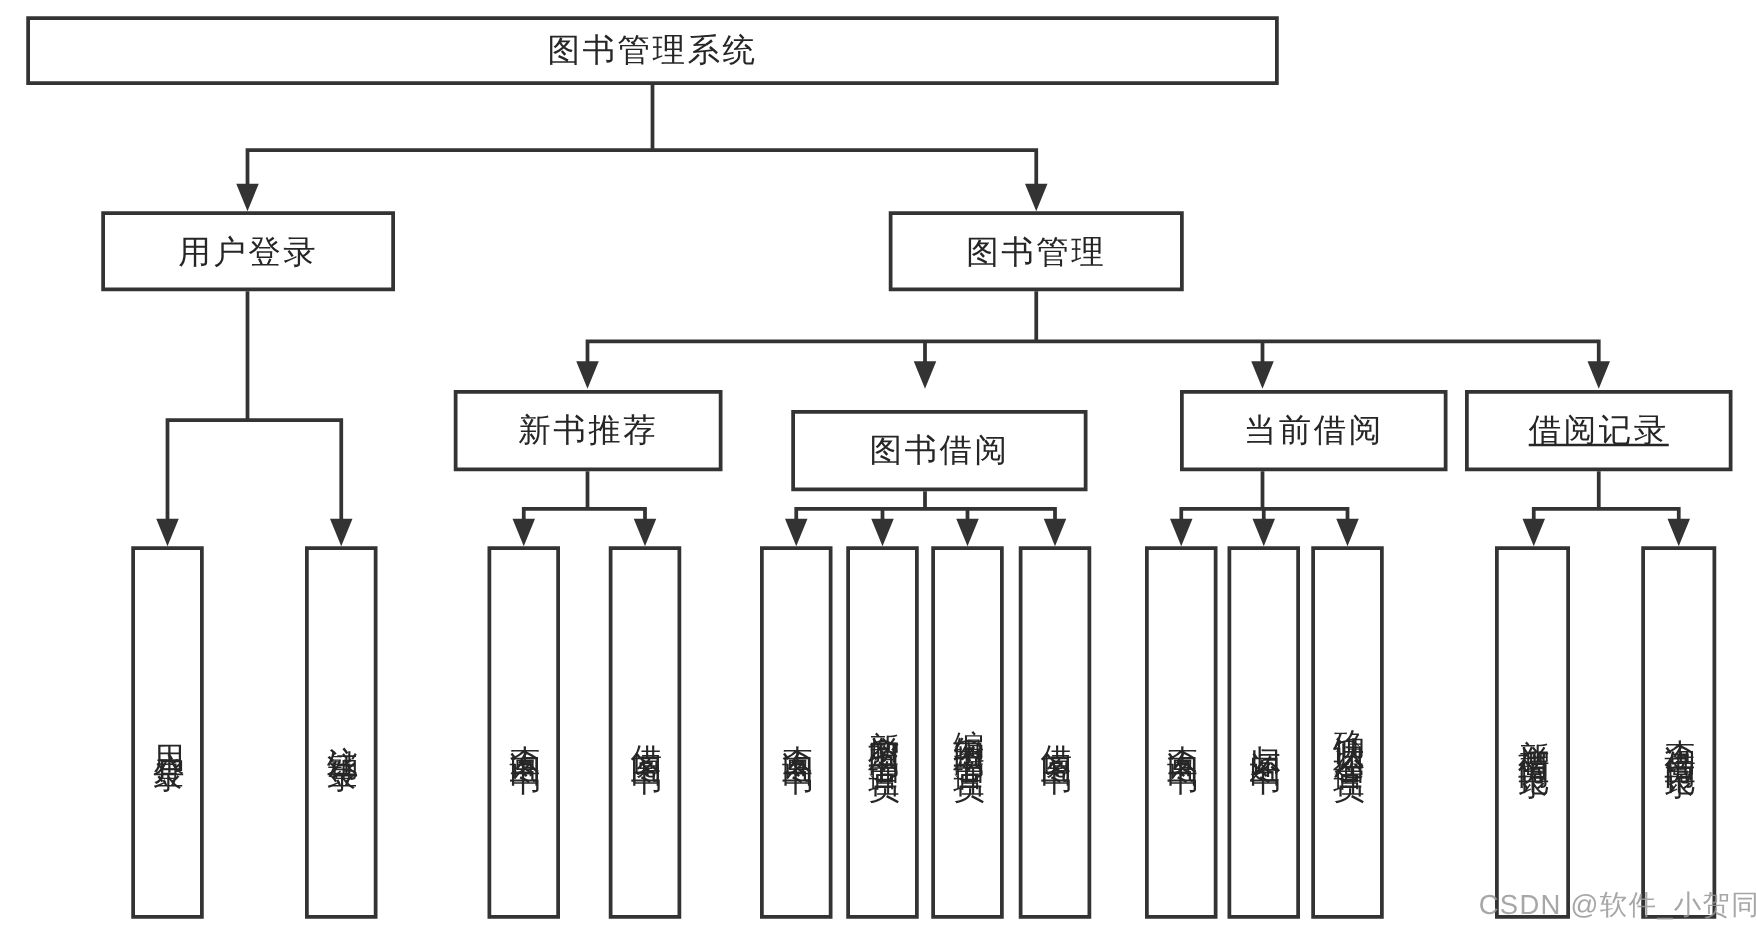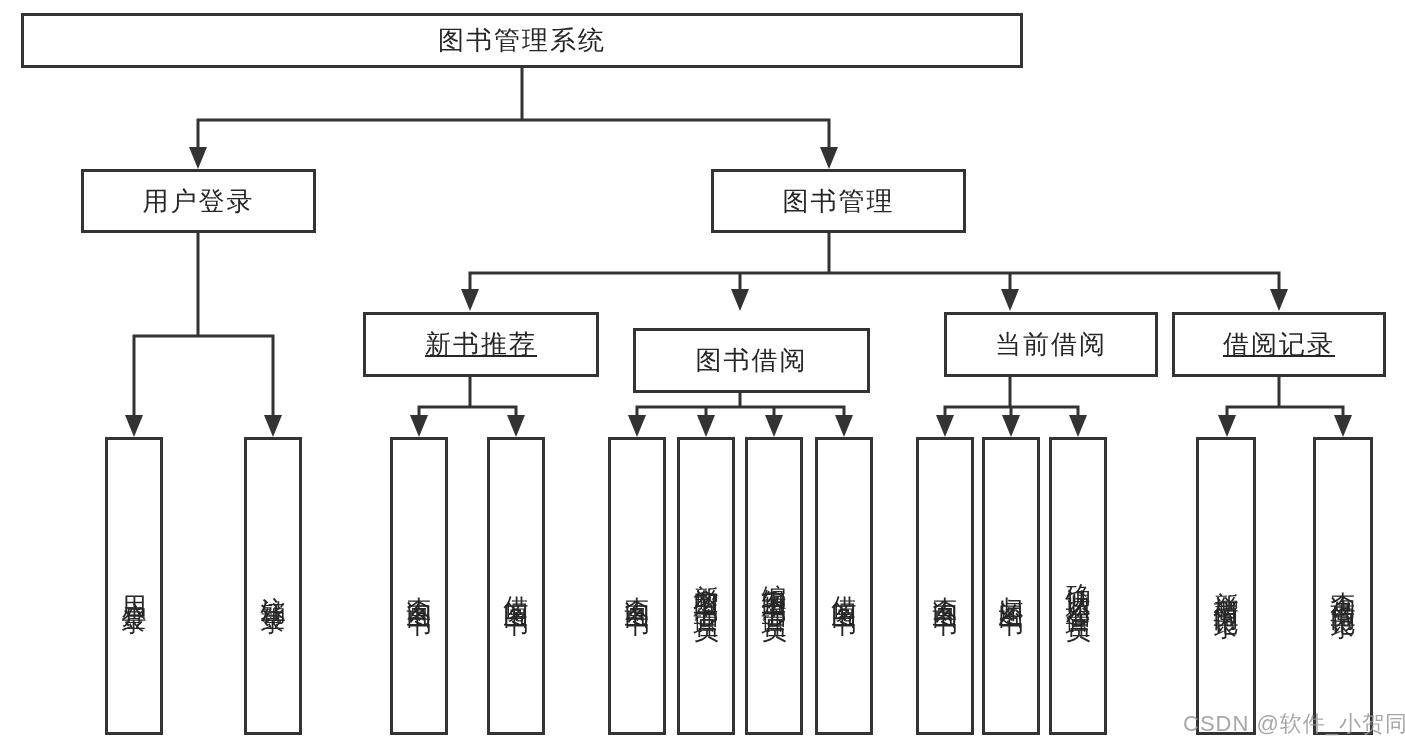--- a/index.html
+++ b/index.html
@@ -17,22 +17,22 @@
     position:absolute;box-sizing:border-box;background:#ffffff;top:437px;height:298px;width:58px;
     border:3px solid #333333;display:flex;align-items:center;justify-content:center;
   }
   .vbox .vtext{
     writing-mode:vertical-rl;text-orientation:mixed;font-size:25px;color:#262626;
     letter-spacing:5px;line-height:1;white-space:nowrap;
   }
   
   .b-root   {left:21px;  top:13px;  width:1002px;height:55px;}
   .b-login  {left:81px;  top:169px; width:235px; height:64px;}
-  .b-mgmt   {left:711px; top:169px; width:255px; height:64px;}
-  .b-newrec {left:363px; top:312px; width:236px; height:65px;text-decoration:underline;}
+  .b-mgmt   {left:711px; top:169px; width:236px; height:64px;}
+  .b-newrec {left:363px; top:312px; width:215px; height:65px;}
   .b-borrow {left:633px; top:328px; width:237px; height:65px;}
   .b-current{left:903px; top:312px; width:214px; height:65px;margin-left:41px;}
   .b-records{left:1172px;top:312px; width:214px; height:65px;text-decoration:underline;}
   
   .l-ul {left:105px;}
   .l-lo {left:244px;}
   .l-nb1{left:390px;}
   .l-nb2{left:487px;}
   .l-bb1{left:608px;}
   .l-bb2{left:677px;}

